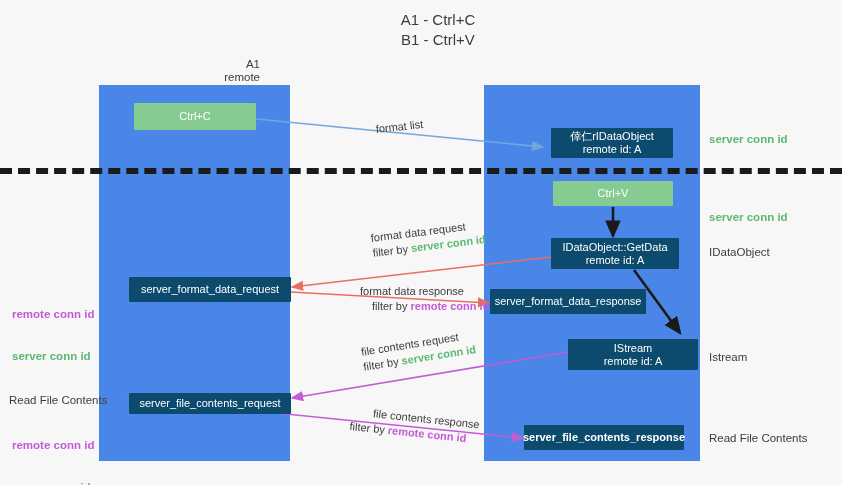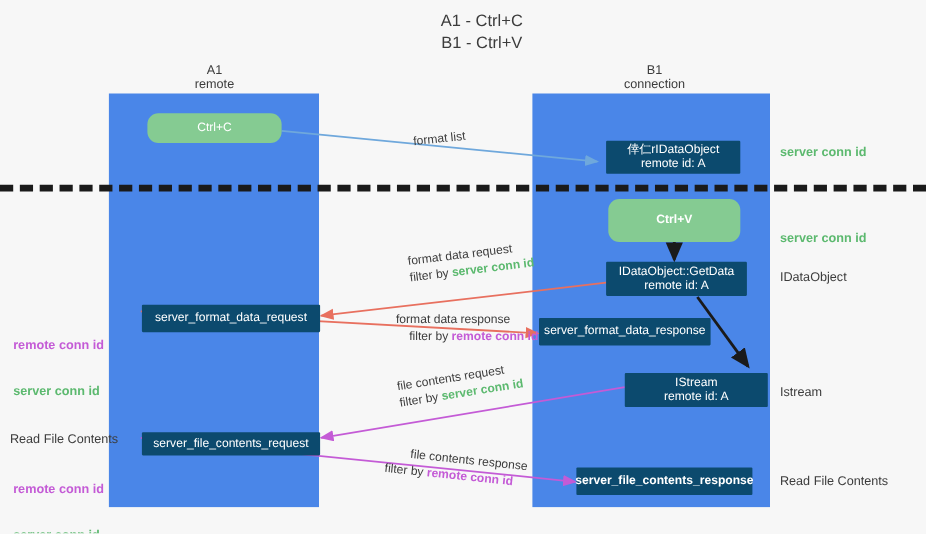--- a/index.html
+++ b/index.html
@@ -46,21 +46,21 @@
     display: flex;
     flex-direction: column;
     align-items: center;
     justify-content: center;
     text-align: center;
     color: #ffffff;
     font-size: 11px;
     line-height: 13px;
     border-radius: 1px;
   }
-  .node.green { background: #85cb92; border-radius: 10px; }
+  .node.green { background: #85cb92; }
   .node.orange { background: #0c4a6e; }
 
   .side-label {
     position: absolute;
     font-size: 11.5px;
     line-height: 14px;
     color: #3c3c3c;
     white-space: pre;
   }
   .green-txt { color: #5cb96f; font-weight: bold; }
@@ -94,27 +94,23 @@
 </head>
 <body>
 
 <div id="canvas">
 
   <div class="title">
     <div>A1 - Ctrl+C</div>
     <div>B1 - Ctrl+V</div>
   </div>
 
-  <div class="lane-head" style="left:130px; top:58px; width:130px;">
+  <div class="lane-head" style="left:130px; top:58px; width:130px;text-align:right;">
     <div>A1</div>
     <div>remote</div>
-  </div>
-  <div class="lane-head" style="left:530px; top:58px; width:130px;">
-    <div>B1</div>
-    <div>connection</div>
   </div>
 
   <div class="lane" style="left:99px; top:85px; width:191px; height:376px;"></div>
   <div class="lane" style="left:484px; top:85px; width:216px; height:376px;"></div>
 
   <svg class="arrows" viewBox="0 0 842 485">
     <defs>
       <marker id="ah-blue" markerWidth="9" markerHeight="9" refX="7" refY="3.2" orient="auto">
         <path d="M0,0 L8,3.2 L0,6.4 z" fill="#6fa8dc"></path>
       </marker>
@@ -148,21 +144,21 @@
 
   <div class="node green" style="left:134px; top:103px; width:122px; height:27px;">
     <span>Ctrl+C</span>
   </div>
 
   <div class="node orange" style="left:551px; top:128px; width:122px; height:30px;">
     <span>倖仁rIDataObject</span>
     <span>remote id: A</span>
   </div>
 
-  <div class="node green" style="left:553px; top:181px; width:120px; height:39px;font-weight:bold;">
+  <div class="node green" style="left:553px; top:181px; width:120px; height:25px;">
     <span>Ctrl+V</span>
   </div>
 
   <div class="node orange" style="left:551px; top:238px; width:128px; height:31px;">
     <span>IDataObject::GetData</span>
     <span>remote id: A</span>
   </div>
 
   <div class="node orange" style="left:129px; top:277px; width:162px; height:25px;text-align:right;">
     <span>server_format_data_request</span>

